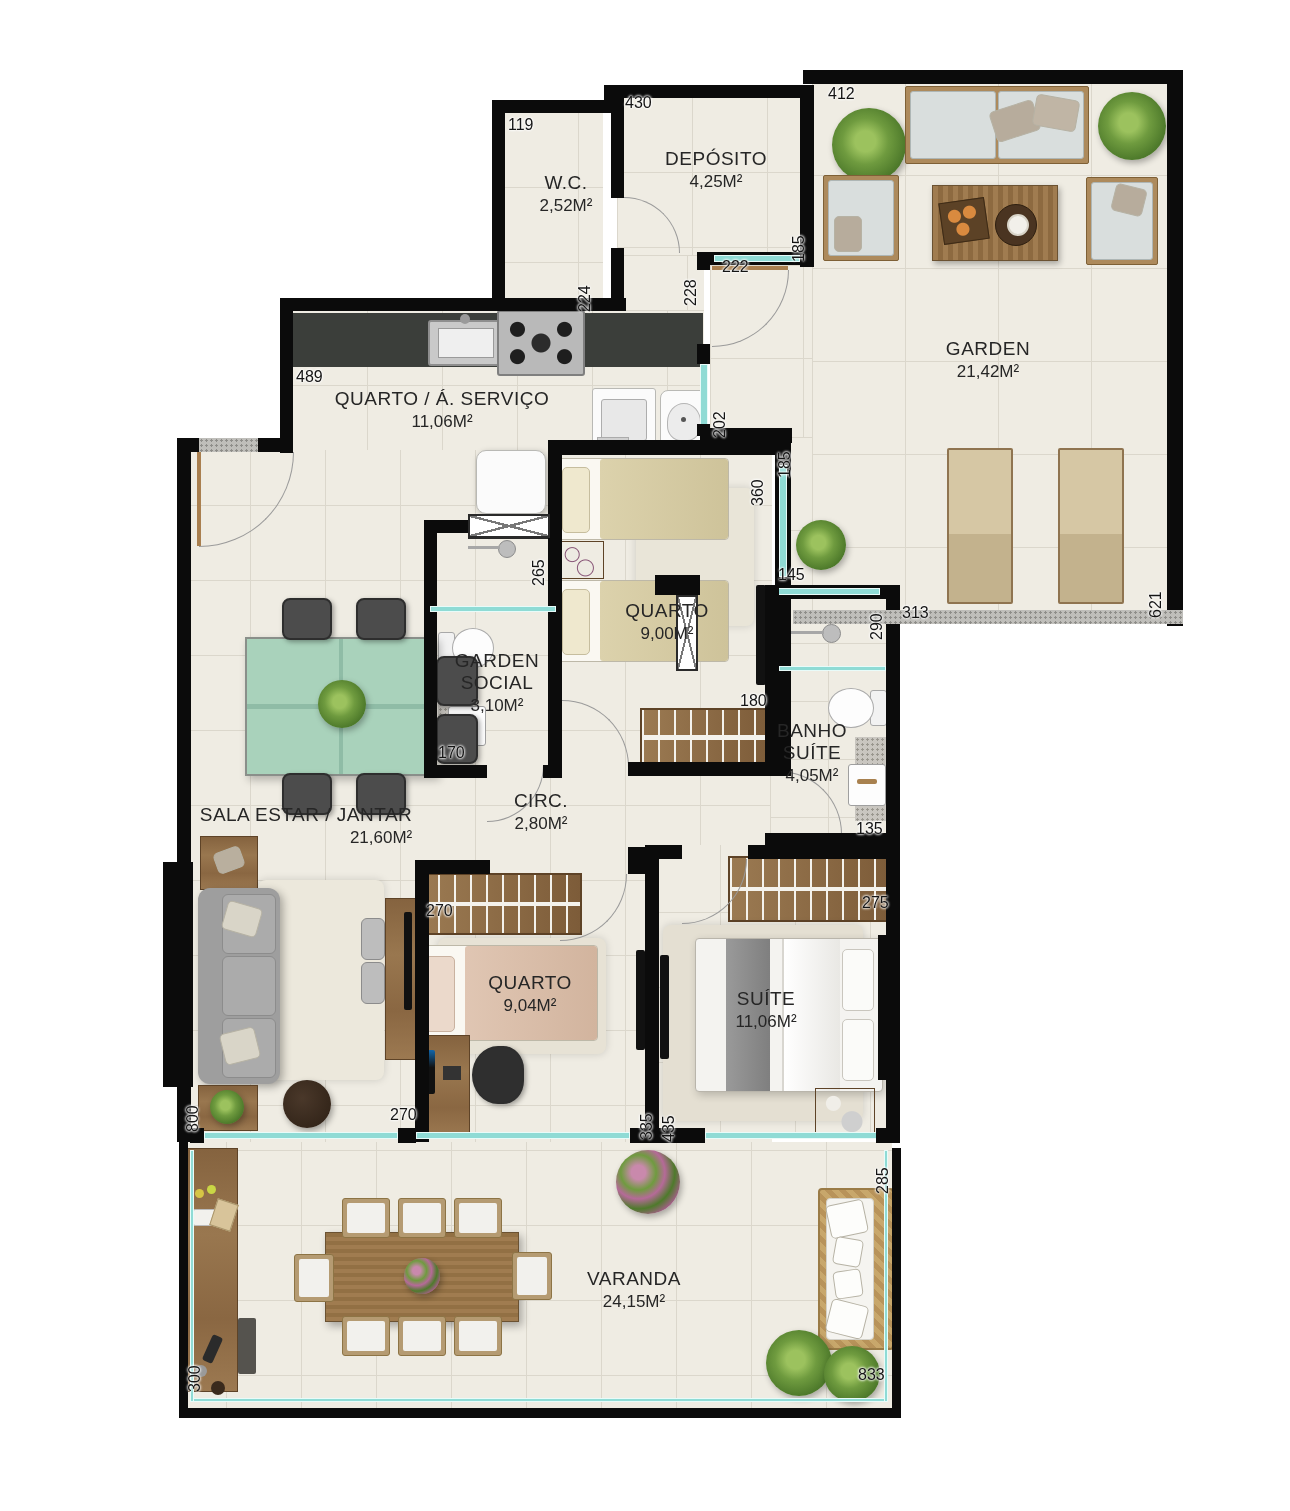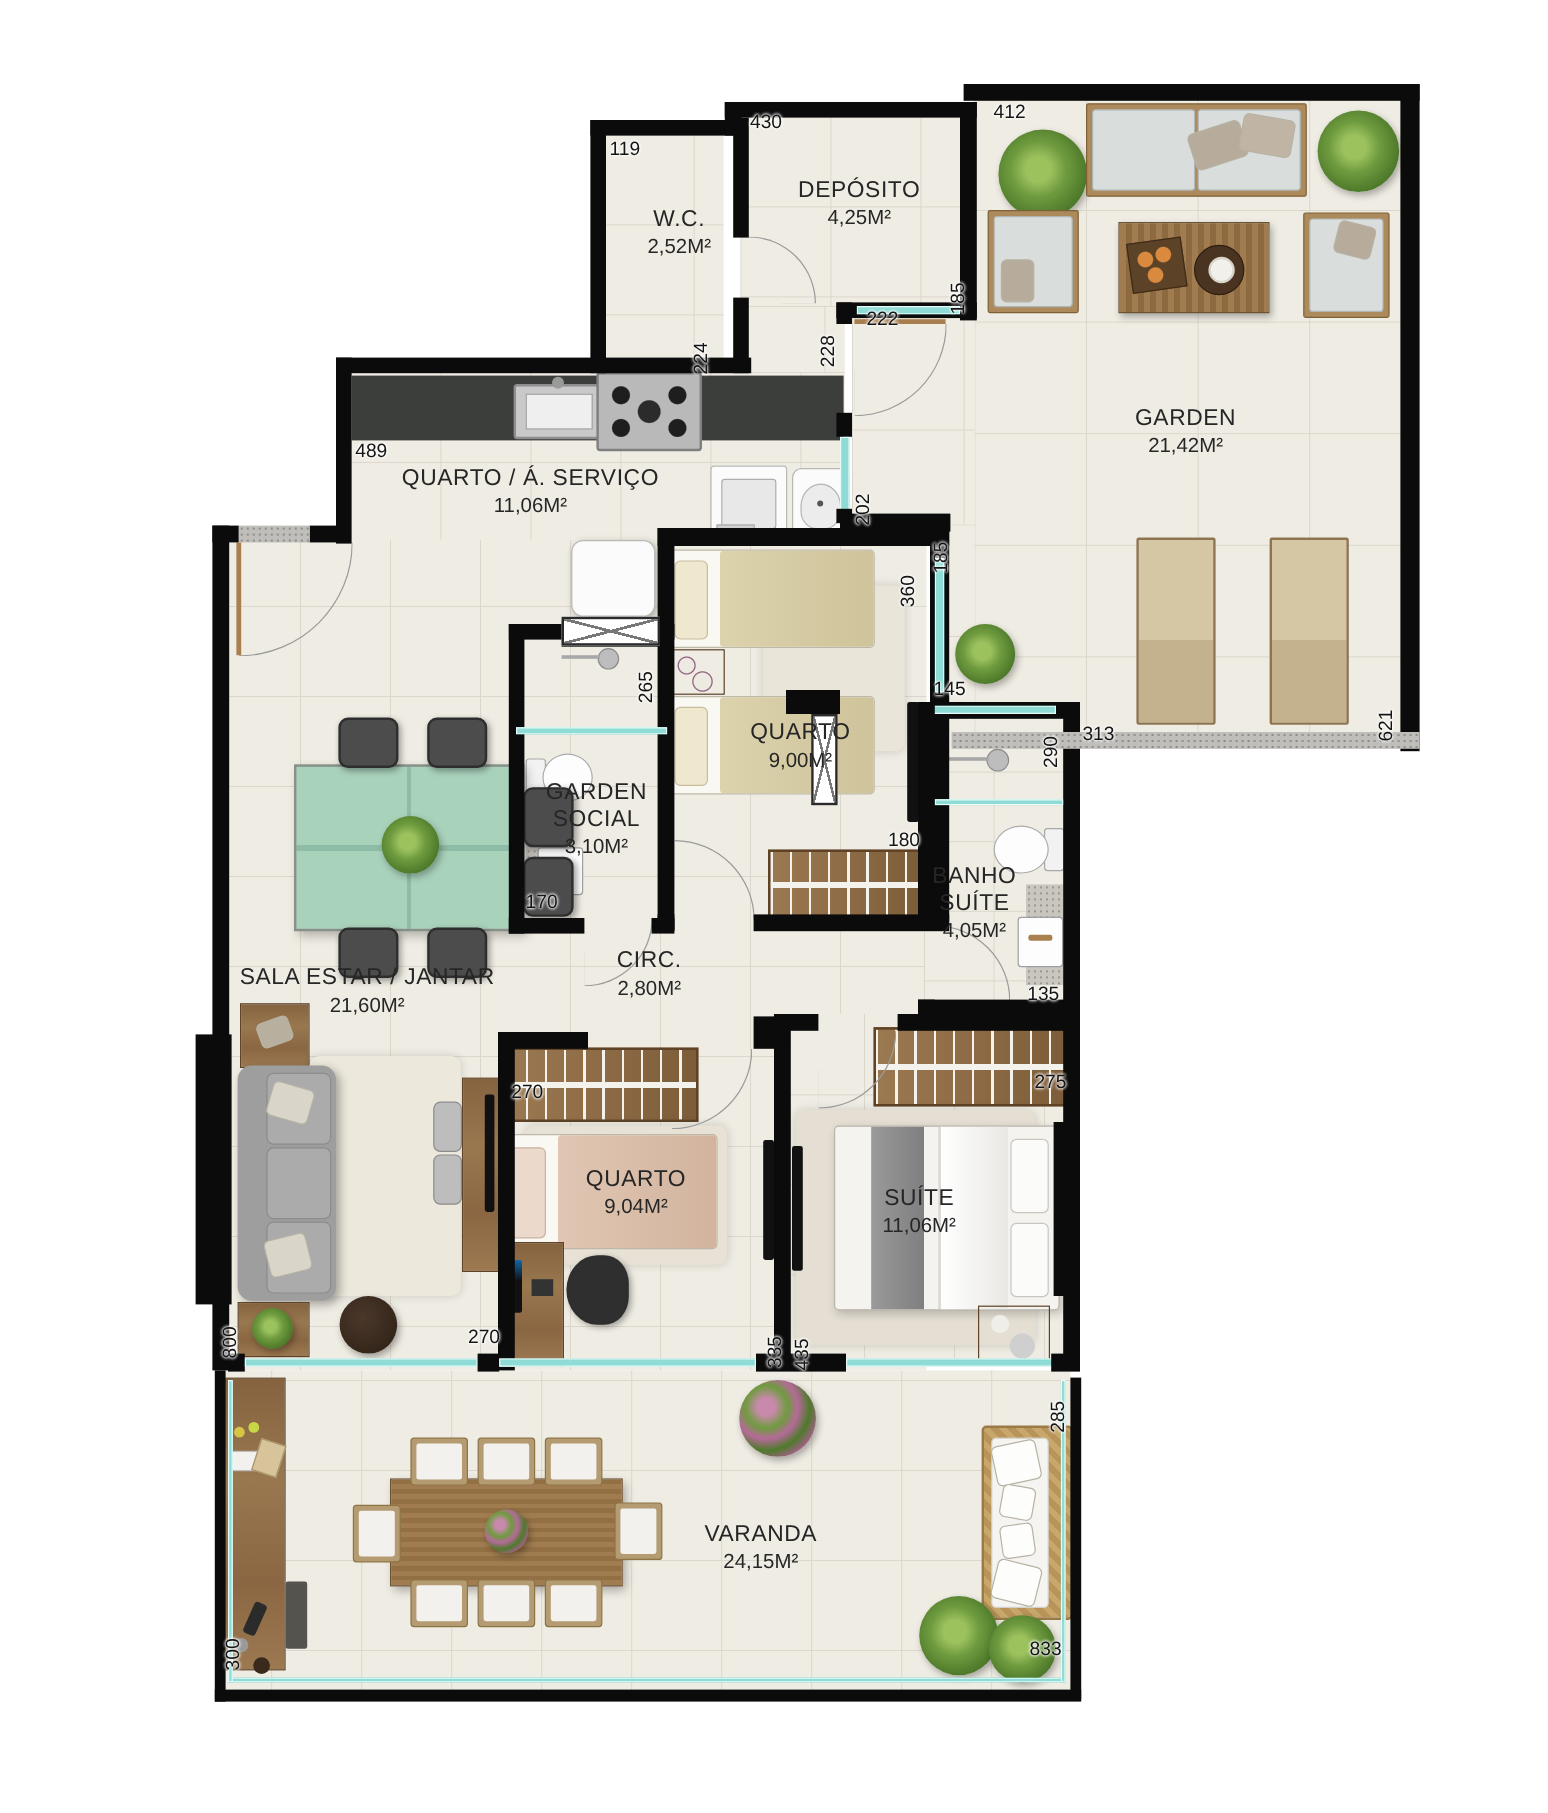--- a/index.html
+++ b/index.html
@@ -366,21 +366,21 @@
       <div class="rarea">9,00M²</div>
   </div>
   <div class="rlabel" style="left:497px;top:650px;width:92px;">
     <div class="rname wrap">GARDEN SOCIAL</div>
       <div class="rarea">3,10M²</div>
   </div>
   <div class="rlabel" style="left:812px;top:720px;width:86px;">
     <div class="rname wrap">BANHO SUÍTE</div>
       <div class="rarea">4,05M²</div>
   </div>
-  <div class="rlabel" style="left:306px;top:804px;">
+  <div class="rlabel" style="left:306px;top:804px;text-align:right;">
     <div class="rname">SALA ESTAR / JANTAR</div>
       <div class="rarea">21,60M²</div>
   </div>
   <div class="rlabel" style="left:541px;top:790px;">
     <div class="rname">CIRC.</div>
       <div class="rarea">2,80M²</div>
   </div>
   <div class="rlabel" style="left:530px;top:972px;">
     <div class="rname">QUARTO</div>
       <div class="rarea">9,04M²</div>

